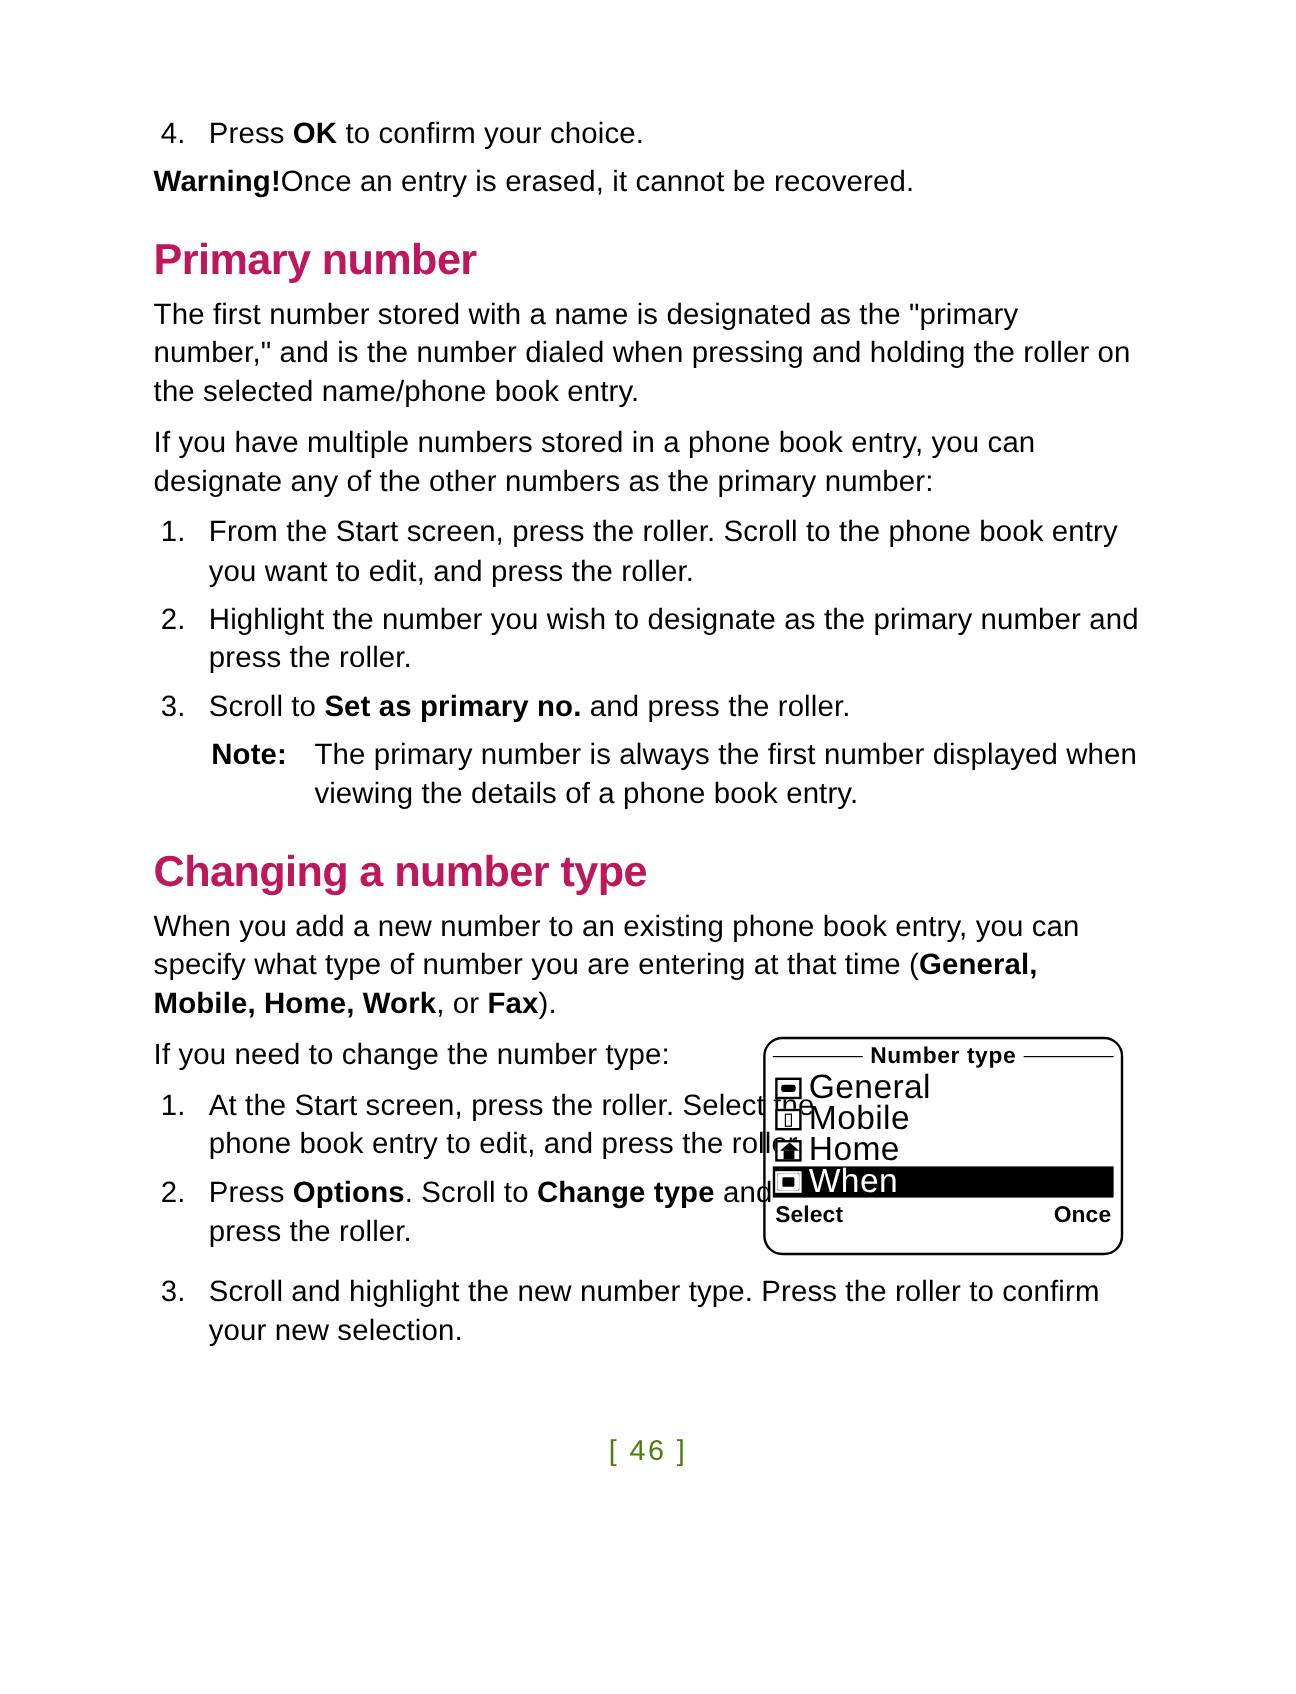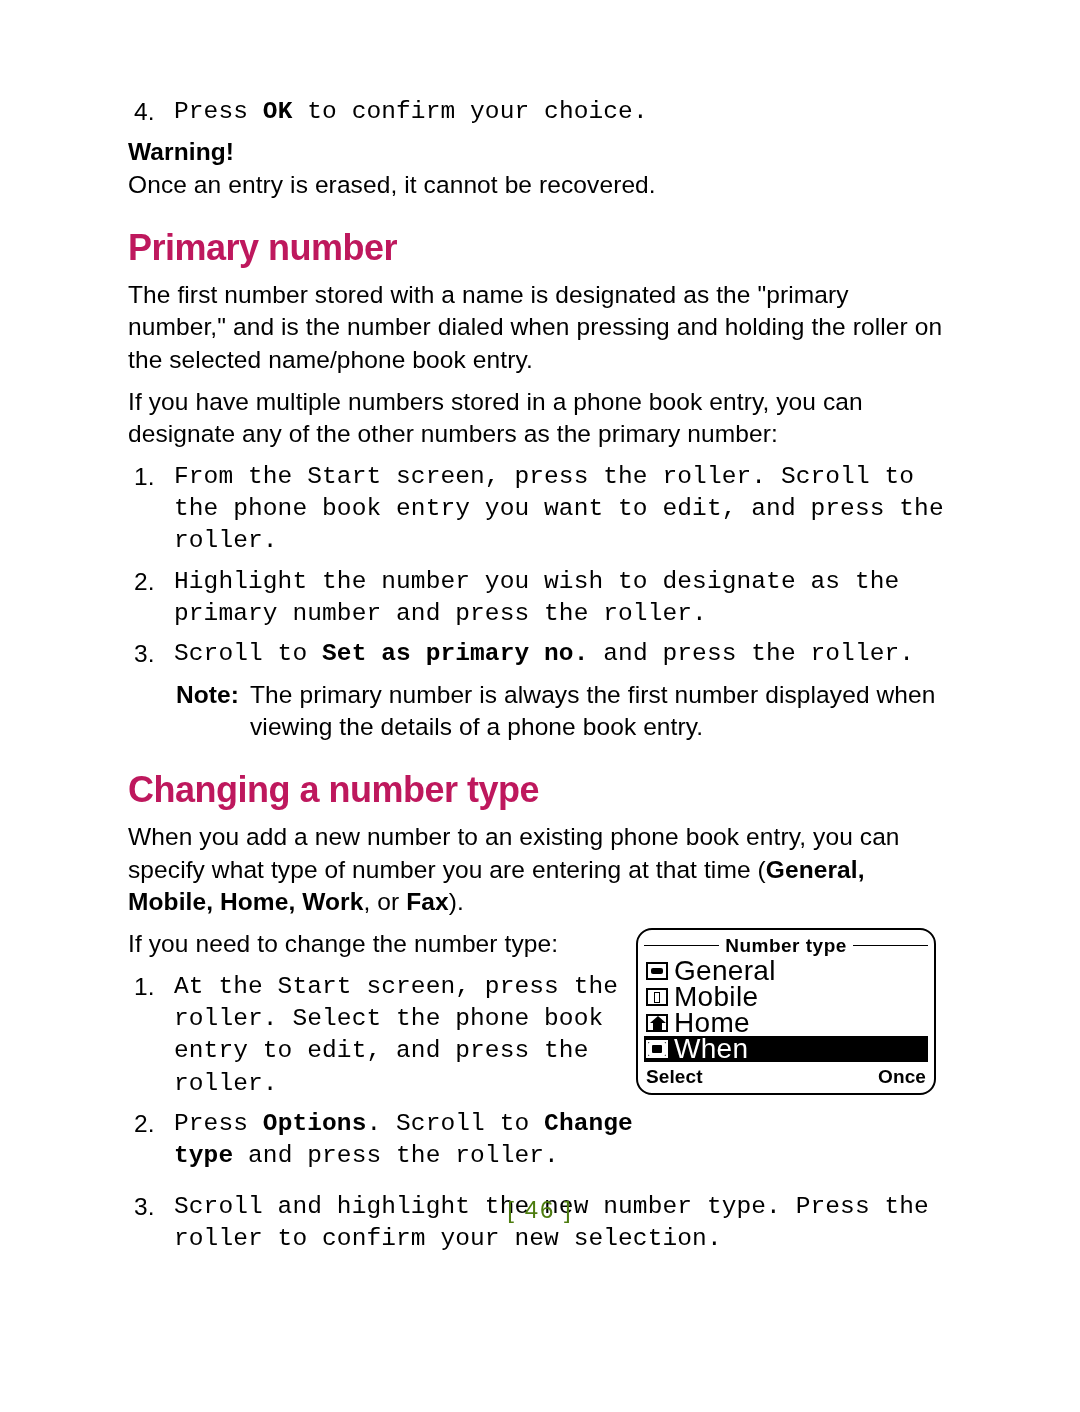--- a/index.html
+++ b/index.html
@@ -30,63 +30,62 @@
     margin: 8px 0;
   }
   .li-num {
     width: 40px;
     flex: 0 0 40px;
     text-align: left;
     padding-left: 6px;
   }
   .li-body {
     flex: 1;
-    font-family: Liberation Mono, monospace;
   }
   .para {
     margin: 10px 0;
   }
   .heading {
     font-size: 36px;
     font-weight: 700;
     color: #be185d;
     margin: 26px 0 2px 0;
     letter-spacing: -0.5px;
   }
   .note-row {
     display: flex;
     margin: 8px 0 0 0;
   }
   .note-label {
     flex: 0 0 74px;
     font-weight: 700;
     margin-left: 48px;
   }
-  .note-body { flex: 1; }
-  .warn-row { display:flex; margin:6px 0 0 0;flex-direction:column;}
+  .note-body { flex: 1; margin-left: 12px; }
+  .warn-row { display:flex; margin:6px 0 0 0;}
   .warn-label { font-weight:700; }
   .warn-body { }
   .change-wrap {
     position: relative;
   }
   .change-left {
     width: 560px;
   }
   .phone-fig {
     position: absolute;
     right: 16px;
     top: 0;
     width: 300px;
     font-family: "Verdana", Arial, sans-serif;
   }
   .phone-screen {
     border: 2px solid #000;
     border-radius: 16px;
     box-sizing: border-box;
-    padding: 4px 6px 2px 6px;
+    padding: 4px 6px 17px 6px;
   }
   .phone-title-row {
     display: flex;
     align-items: center;
     height: 22px;
   }
   .phone-title-line {
     flex: 1;
     height: 1px;
     background: #000;

